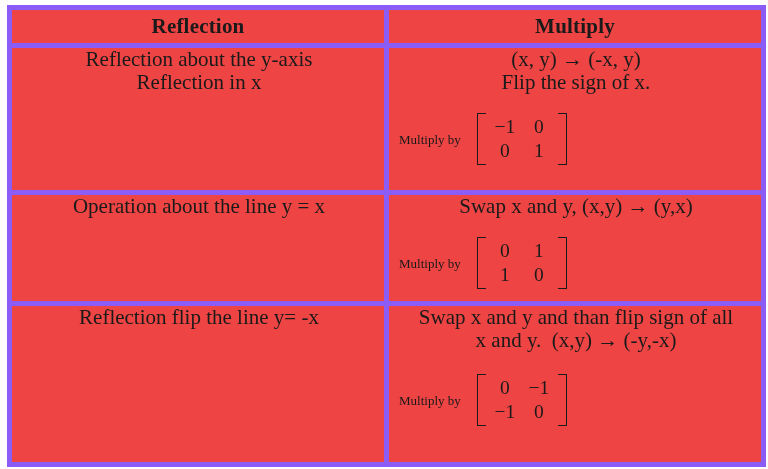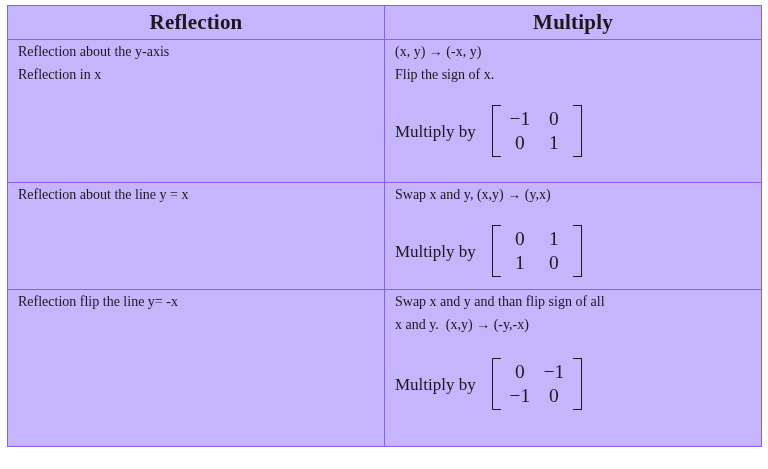--- a/index.html
+++ b/index.html
@@ -31,24 +31,24 @@
 
   table.reflection-table {
     border-collapse: collapse;
     table-layout: fixed;
     width: 754px;
     background: #ffffff;
   }
 
   table.reflection-table td,
   table.reflection-table th {
-    border: 1px solid #8b5cf6;
+    border: 5px solid #8b5cf6;
     vertical-align: top;
     padding: 0;
-    background: #c4b5fd;
+    background: #ef4444;
   }
 
   col.col-reflection { width: 377px; }
   col.col-operation  { width: 377px; }
 
   
   .hdr-cell {
     height: 33px;
     text-align: center;
   }
@@ -64,40 +64,41 @@
   .body-cell {
     padding: 4px 0 8px 0;
   }
   .cell-inner {
     padding-left: 10px;
     padding-right: 8px;
   }
 
   .txt-line {
     display: block;
-    font-size: 14px;
+    font-size: 21px;
     line-height: 23px;
     white-space: pre-wrap;
+    text-align: center;
   }
 
   .row1 .body-cell { height: 142px; }
   .row2 .body-cell { height: 106px; }
   .row3 .body-cell { height: 156px; }
 
   
   .mult-block {
     display: flex;
     align-items: center;
     margin-top: 19px;
     padding-left: 10px;
   }
   .row3 .mult-block { margin-top: 22px; }
 
   .mult-label {
-    font-size: 17px;
+    font-size: 13px;
     line-height: 23px;
     margin-right: 16px;
   }
 
   .matrix {
     position: relative;
     display: inline-flex;
     align-items: center;
     padding: 2px 11px 2px 11px;
   }
@@ -175,21 +176,21 @@
                   <span class="matrix-cell">1</span>
                 </span>
               </span>
             </div>
           </td>
         </tr>
 
         <tr class="row2">
           <td class="body-cell">
             <div class="cell-inner">
-              <span class="txt-line">Reflection about the line y = x</span>
+              <span class="txt-line">Operation about the line y = x</span>
             </div>
           </td>
           <td class="body-cell">
             <div class="cell-inner">
               <span class="txt-line">Swap x and y, (x,y) → (y,x)</span>
             </div>
             <div class="mult-block">
               <span class="mult-label">Multiply by</span>
               <span class="matrix">
                 <span class="matrix-grid">

